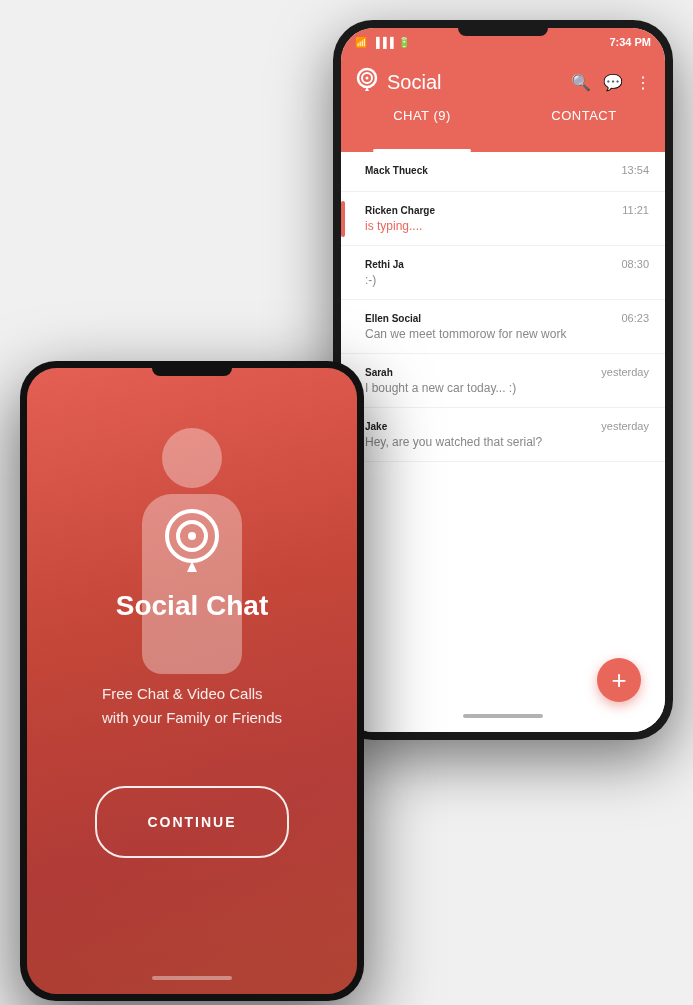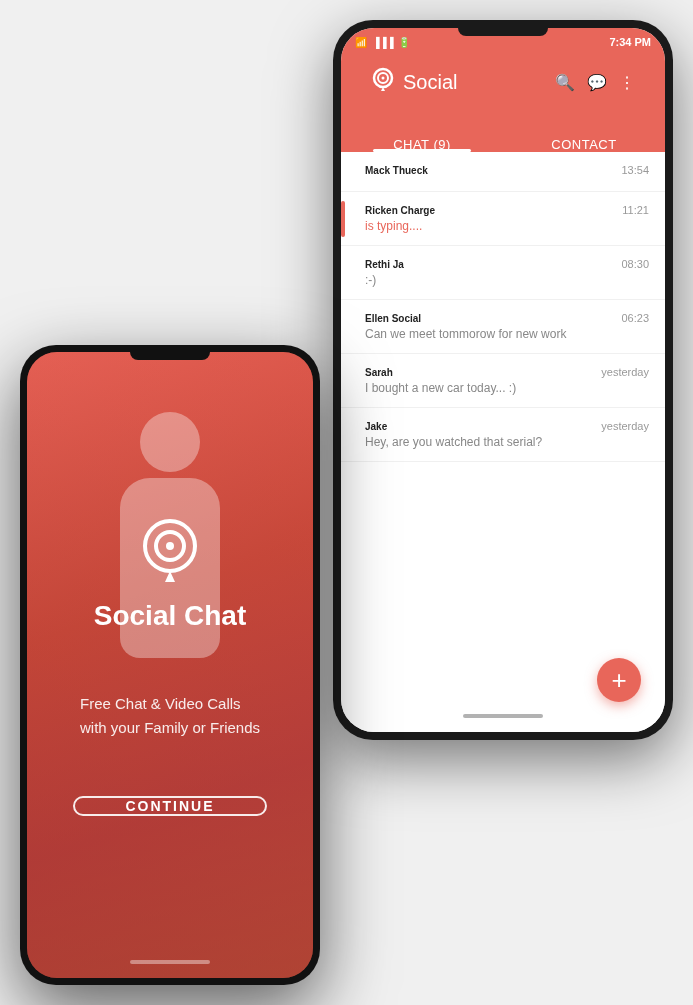--- a/index.html
+++ b/index.html
@@ -74,21 +74,21 @@
       color: white;
       font-size: 10px;
     }
 
     
     .app-header {
       background: #e8665a;
       height: 52px;
       display: flex;
       align-items: center;
-      padding: 0 30px;
+      padding: 0 14px;
       flex-shrink: 0;
     }
 
     .app-logo-icon {
       color: white;
       font-size: 22px;
       margin-right: 8px;
     }
 
     .app-title {
@@ -109,21 +109,21 @@
     .tabs {
       background: #e8665a;
       display: flex;
       height: 44px;
       flex-shrink: 0;
     }
 
     .tab {
       flex: 1;
       display: flex;
-      align-items: flex-end;
+      align-items: flex-start;
       justify-content: center;
       color: white;
       font-size: 13px;
       font-weight: 500;
       letter-spacing: 0.5px;
       position: relative;
       cursor: pointer;
     }
 
     .tab.active::after {
@@ -215,22 +215,22 @@
       font-size: 26px;
       box-shadow: 0 4px 12px rgba(232,102,90,0.5);
       cursor: pointer;
       z-index: 10;
     }
 
     
     .phone-front {
       position: absolute;
       left: 20px;
-      bottom: 20px;
-      width: 300px;
+      bottom: 4px;
+      width: 344px;
       height: 640px;
       background: #111;
       border-radius: 36px;
       box-shadow: 0 25px 70px rgba(0,0,0,0.6);
       overflow: hidden;
       z-index: 2;
     }
 
     .phone-front-inner {
       position: absolute;
@@ -312,21 +312,21 @@
       margin-bottom: 56px;
     }
 
     .continue-btn {
       border: 2px solid rgba(255,255,255,0.9);
       background: transparent;
       color: white;
       font-size: 14px;
       font-weight: 700;
       letter-spacing: 2px;
-      padding: 0 50px;
+      padding: 26px 50px;
       border-radius: 30px;
       cursor: pointer;
     }
 
     
     .phone-front-notch {
       position: absolute;
       top: 7px;
       left: 50%;
       transform: translateX(-50%);

